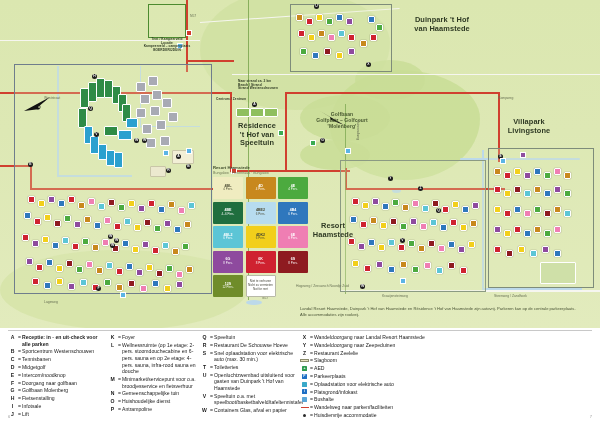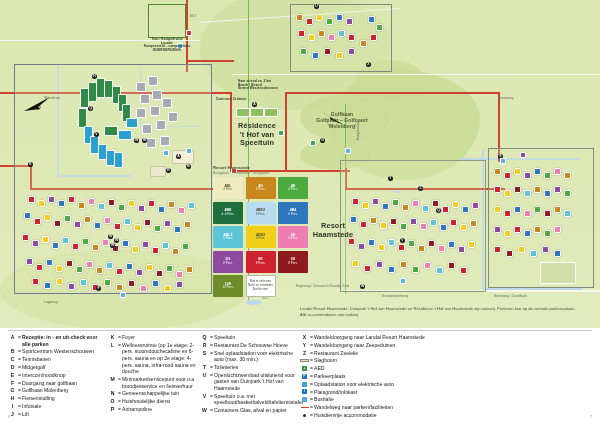--- a/index.html
+++ b/index.html
@@ -419,28 +419,32 @@
     <div class="sq grn" style="left:310px;top:140px;"></div>
     <div class="sq grn" style="left:278px;top:130px;"></div>
     <div class="sq" style="left:345px;top:148px;"></div>
     <div class="sq" style="left:500px;top:158px;"></div>
     <div class="sq" style="left:120px;top:292px;"></div>
     <div class="sq" style="left:400px;top:278px;"></div>
     <div class="sq red" style="left:186px;top:30px;"></div>
     <div class="sq red" style="left:231px;top:168px;"></div>
     <div class="sq pur" style="left:520px;top:152px;"></div>
 
+    <div class="mlabel l8 c" style="left:396px;top:16px;width:92px;white-space:pre-line;">Duinpark 't Hof
+van Haamstede</div>
     <div class="mlabel l8 c" style="left:226px;top:122px;width:62px;white-space:pre-line;">Résidence
 't Hof van
 Speeltuin</div>
     <div class="mlabel l6 c gold" style="left:296px;top:112px;width:92px;white-space:pre-line;">Golfbaan
 Golfplatz – Golfcourt
 'Molenberg'</div>
     <div class="mlabel l8 c" style="left:300px;top:222px;width:66px;white-space:pre-line;">Resort
 Haamstede</div>
+    <div class="mlabel l8 c" style="left:492px;top:118px;width:74px;white-space:pre-line;">Villapark
+Livingstone</div>
     <div class="mlabel l6 c" style="left:136px;top:38px;width:62px;white-space:pre-line;font-size:3.2px;">Tent / Kampeerveld
 Locatie
 Kampeerveld – camperplaats
 BOERDERIJDUIN</div>
     <div class="mlabel l6" style="left:238px;top:80px;width:70px;white-space:pre-line;font-size:3.2px;">Naar strand ca. 2 km
 Beach / Strand
 Strand Westenschouwen</div>
     <div class="mlabel l6" style="left:216px;top:98px;width:60px;font-size:3.2px;">Centrum / Zentrum</div>
 
     <div class="roadname" style="left:190px;top:14px;">N57</div>

